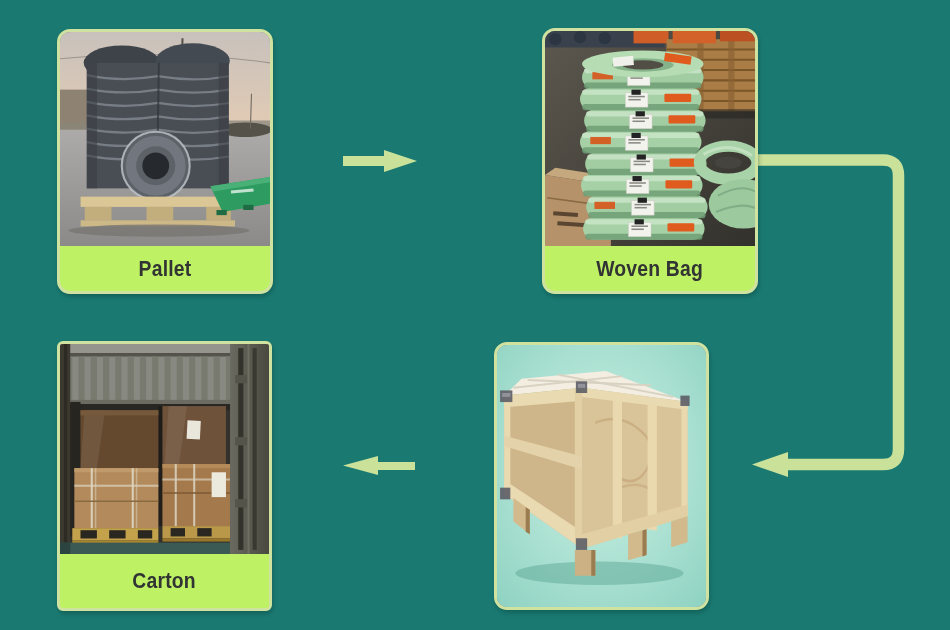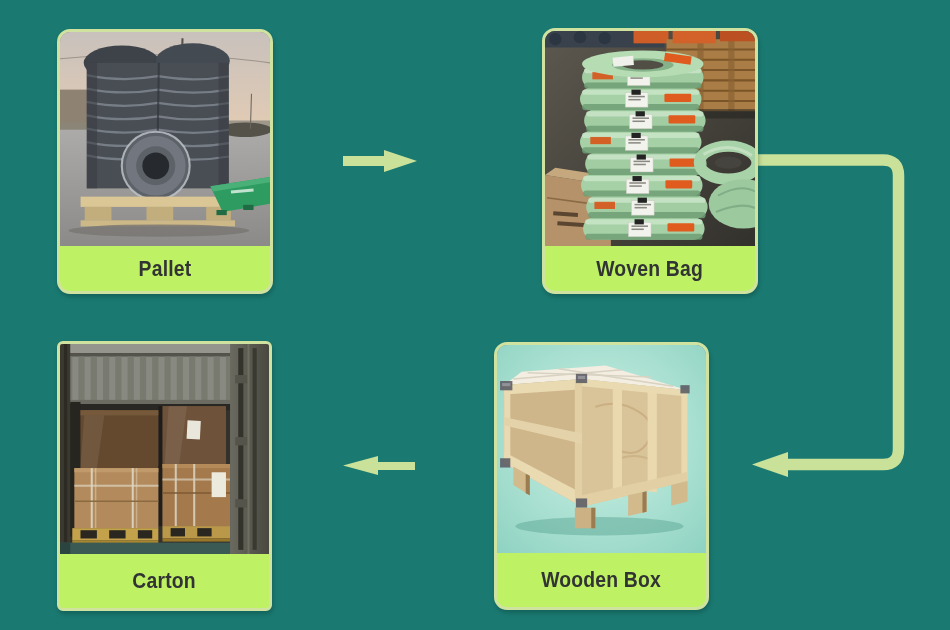--- a/index.html
+++ b/index.html
@@ -275,23 +275,20 @@
 
         <polygon points="16,118 32,127 32,146 16,136" fill="#d2ba8c"></polygon>
         <polygon points="28,125 32,127 32,146 28,144" fill="#9a7c50"></polygon>
         <polygon points="76,158 96,158 96,178 76,178" fill="#cbb184"></polygon>
         <polygon points="92,158 96,158 96,178 92,178" fill="#9a7c50"></polygon>
         <polygon points="128,146 146,142 146,162 128,166" fill="#d2ba8c"></polygon>
         <polygon points="142,143 146,142 146,162 142,163" fill="#9a7c50"></polygon>
         <polygon points="170,136 186,132 186,152 170,156" fill="#d2ba8c"></polygon>
       </svg>
     </div>
-    <div class="band">
-      <span class="step-label">Wooden Box</span>
-    </div>
   </div>
 
   <div class="card tall-band" id="card-carton">
     <div class="photo">
       <svg viewBox="0 0 204 203" preserveAspectRatio="none">
         <defs>
           <linearGradient id="doorCol" x1="0" y1="0" x2="1" y2="0">
             <stop offset="0" stop-color="#6a6a60"></stop>
               <stop offset="1" stop-color="#4a4940"></stop>
           </linearGradient>

